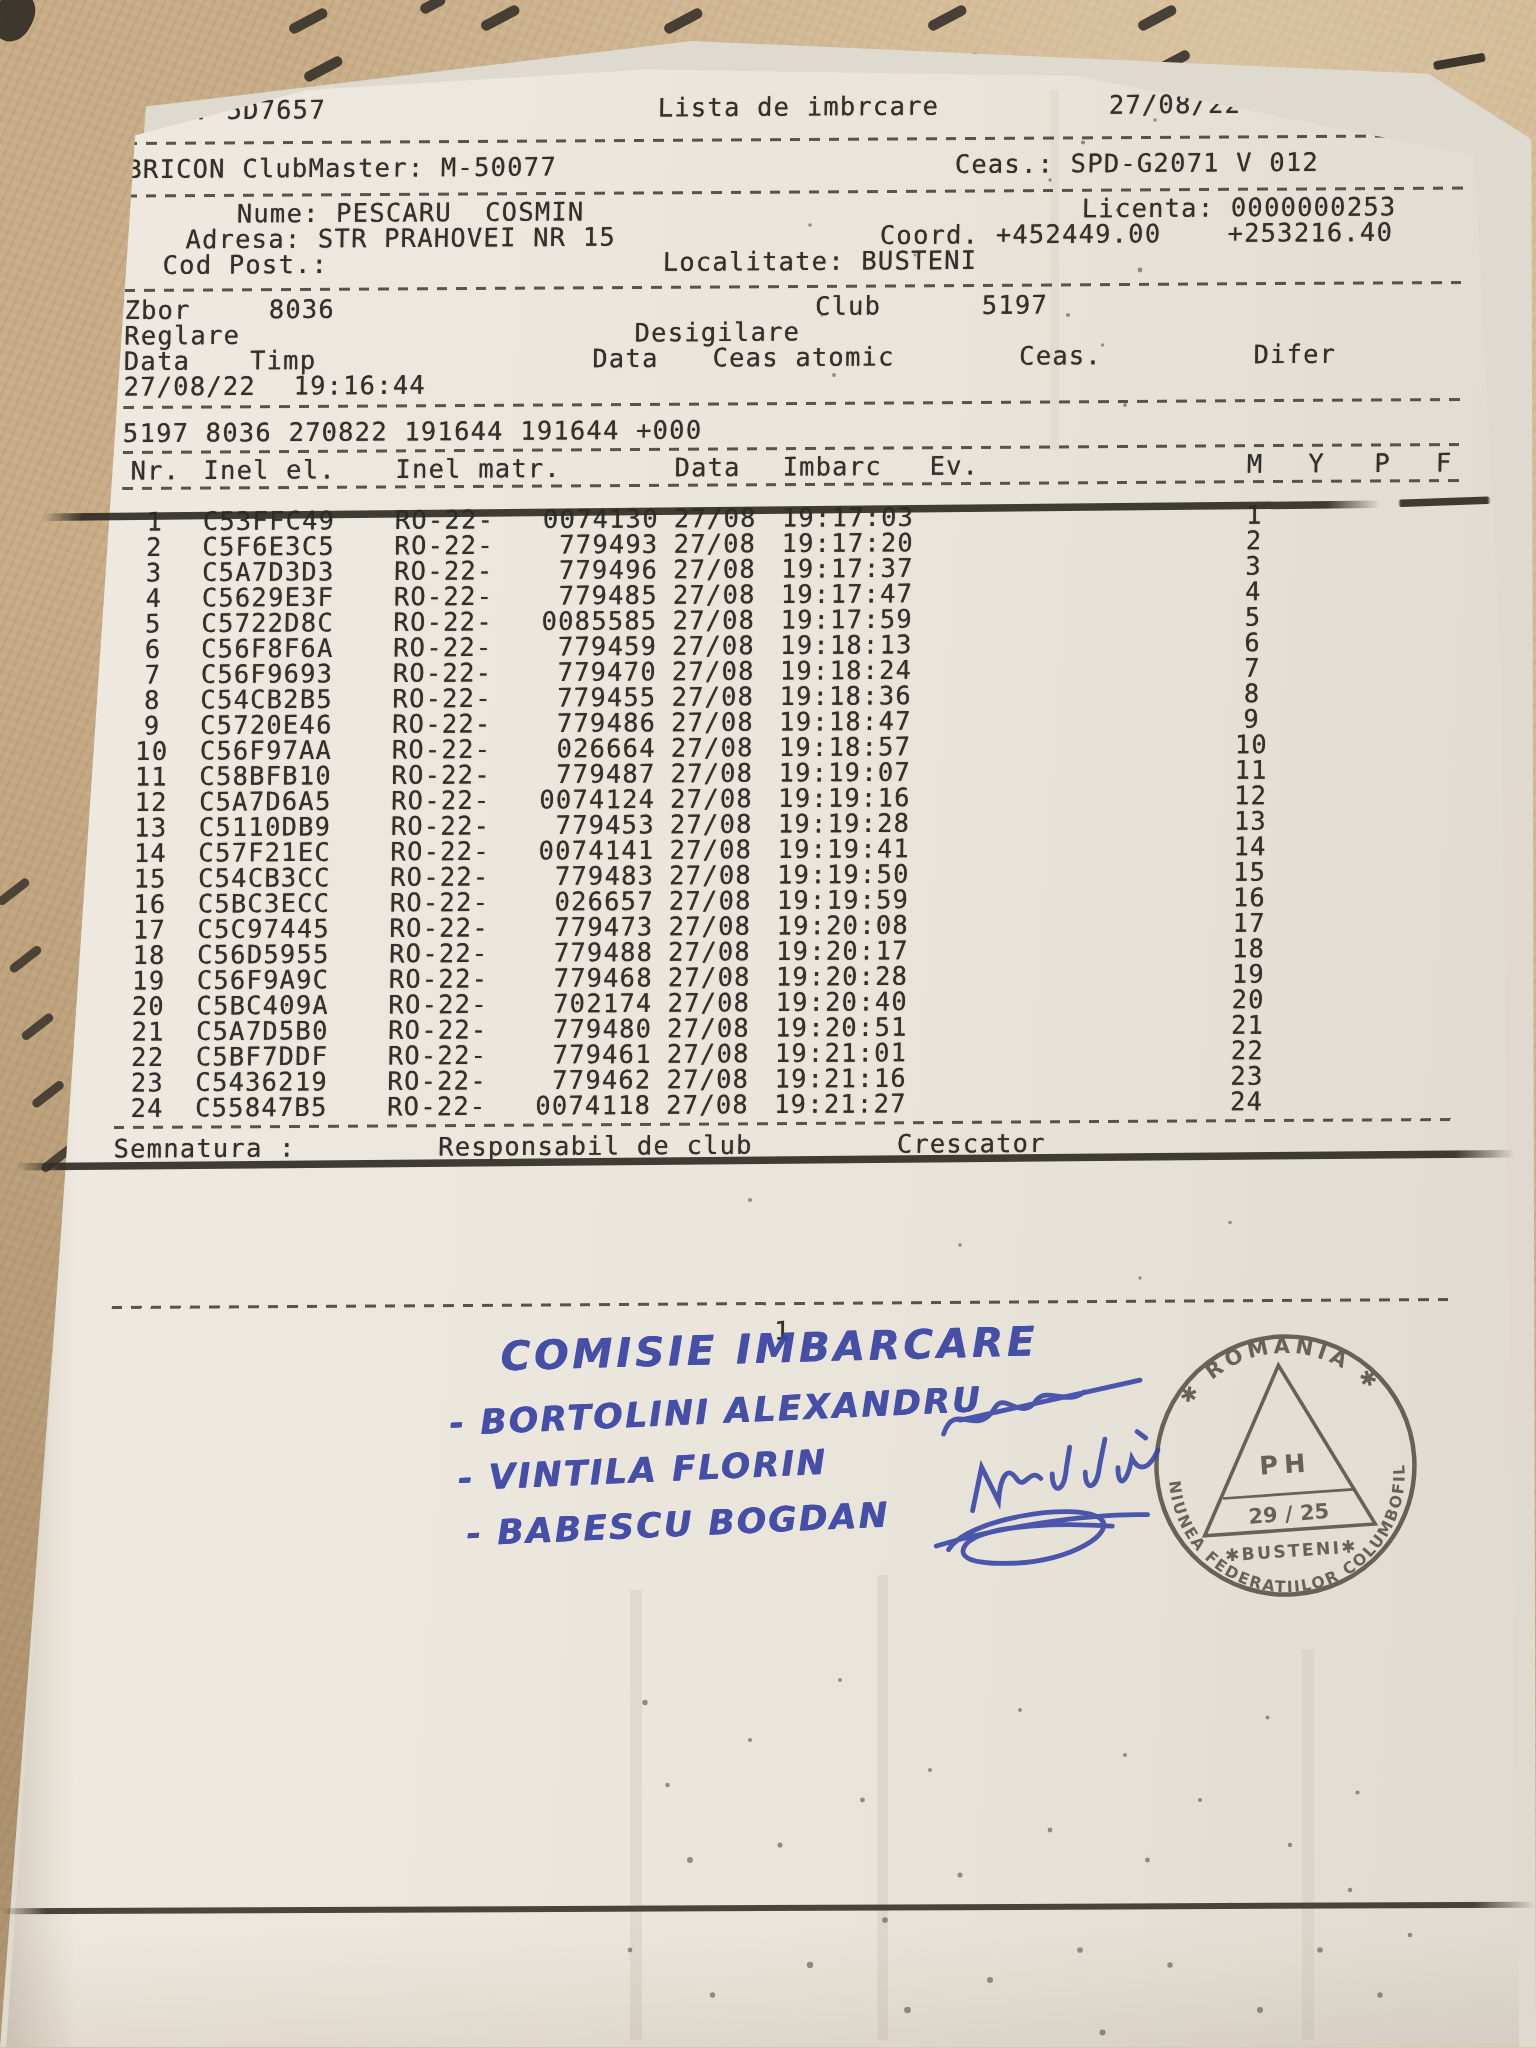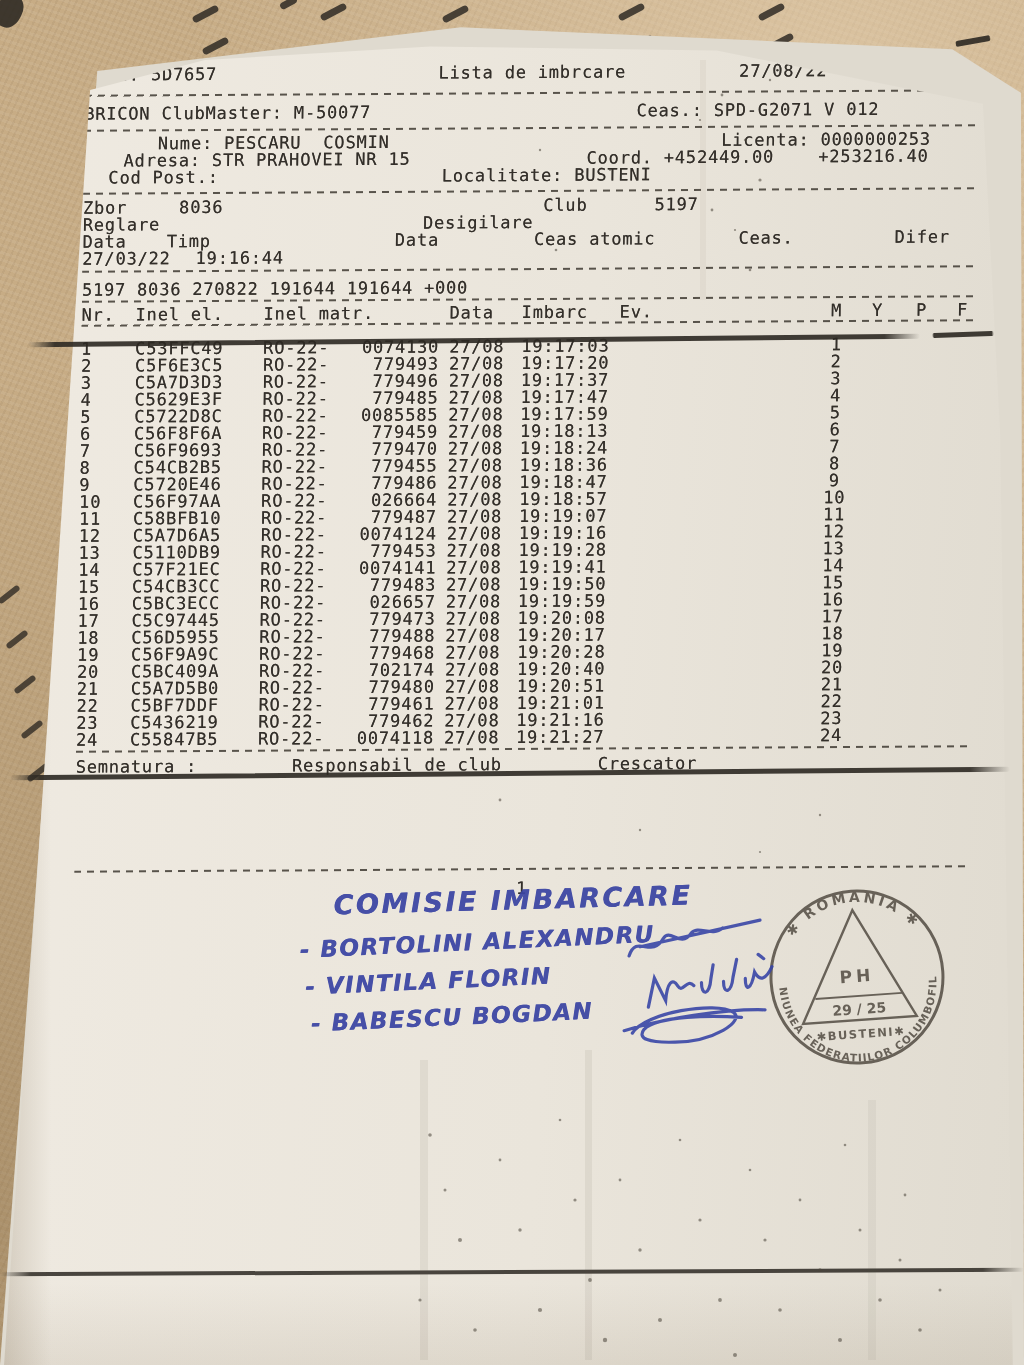--- a/index.html
+++ b/index.html
@@ -39,21 +39,21 @@
   .row{display:flex; height:17px; overflow:visible;}
   .row-grid{display:grid; grid-template-columns:1fr auto 1fr; height:17px;}
   .right{text-align:right;}
   .dsh{height:2px; opacity:.85;
        background:repeating-linear-gradient(90deg,#3e3931 0 7px, rgba(0,0,0,0) 7px 13px);}
   .d1{margin:11px 0 9px 0;} .d2{margin:7px 0 4px 0;} .d3{margin:6px 0 5px 0;}
   .d4{margin:3px 0 9px 0;}  .d5{margin:2px 0 4px 0;} .d6{margin:1px 0 14px 0;}
   .d7{margin:2px 0 6px 0;}  .d8{margin:95px 0 10px 0;}
   .trow{display:grid; grid-template-columns:44px 118px 78px 88px 62px 88px 1fr 28px 34px 34px 28px;
         column-gap:10px; height:17px;}
-  .trow .nr{text-align:left;} .trow .matr{text-align:right;} .trow .m{text-align:center;}
+  .trow .nr{text-align:center;} .trow .matr{text-align:right;} .trow .m{text-align:center;}
   .thead span{text-align:left;} .thead .span2{grid-column:3/5;} .thead .cm{text-align:center;}
   .pageno{text-align:center; margin-top:10px;}
 
   
   .crease{position:absolute; height:5px; background:linear-gradient(90deg, rgba(0,0,0,0), #2c2822 3%, #2c2822 96%, rgba(0,0,0,0)); border-radius:3px; opacity:.9;}
 
   
   .hw{position:absolute; left:300px; top:884px; width:480px; color:#3a44a3;
       font-family:"DejaVu Sans", sans-serif; font-weight:bold; font-style:italic;
       transform:rotate(-2.6deg); opacity:.93; text-shadow:.5px 0 0 currentColor;}
@@ -131,26 +131,26 @@
         <span style="margin-left:67px">5197</span>
       </div>
       <div class="row">
         <span>Reglare</span>
         <span style="margin-left:263px">Desigilare</span>
       </div>
       <div class="row">
         <span>Data</span>
         <span style="margin-left:40px">Timp</span>
         <span style="margin-left:184px">Data</span>
-        <span style="margin-left:95px">Ceas atomic</span>
+        <span style="margin-left:36px">Ceas atomic</span>
         <span style="margin-left:83px">Ceas.</span>
         <span style="margin-left:101px">Difer</span>
       </div>
       <div class="row">
-        <span>27/03/22</span>
+        <span>27/08/22</span>
         <span style="margin-left:25px">19:16:44</span>
       </div>
       <div class="dsh d4"></div>
 
       <div class="row">
         <span>5197 8036 270822 191644 191644 +000</span>
       </div>
       <div class="dsh d5"></div>
 
       <div class="trow thead">

